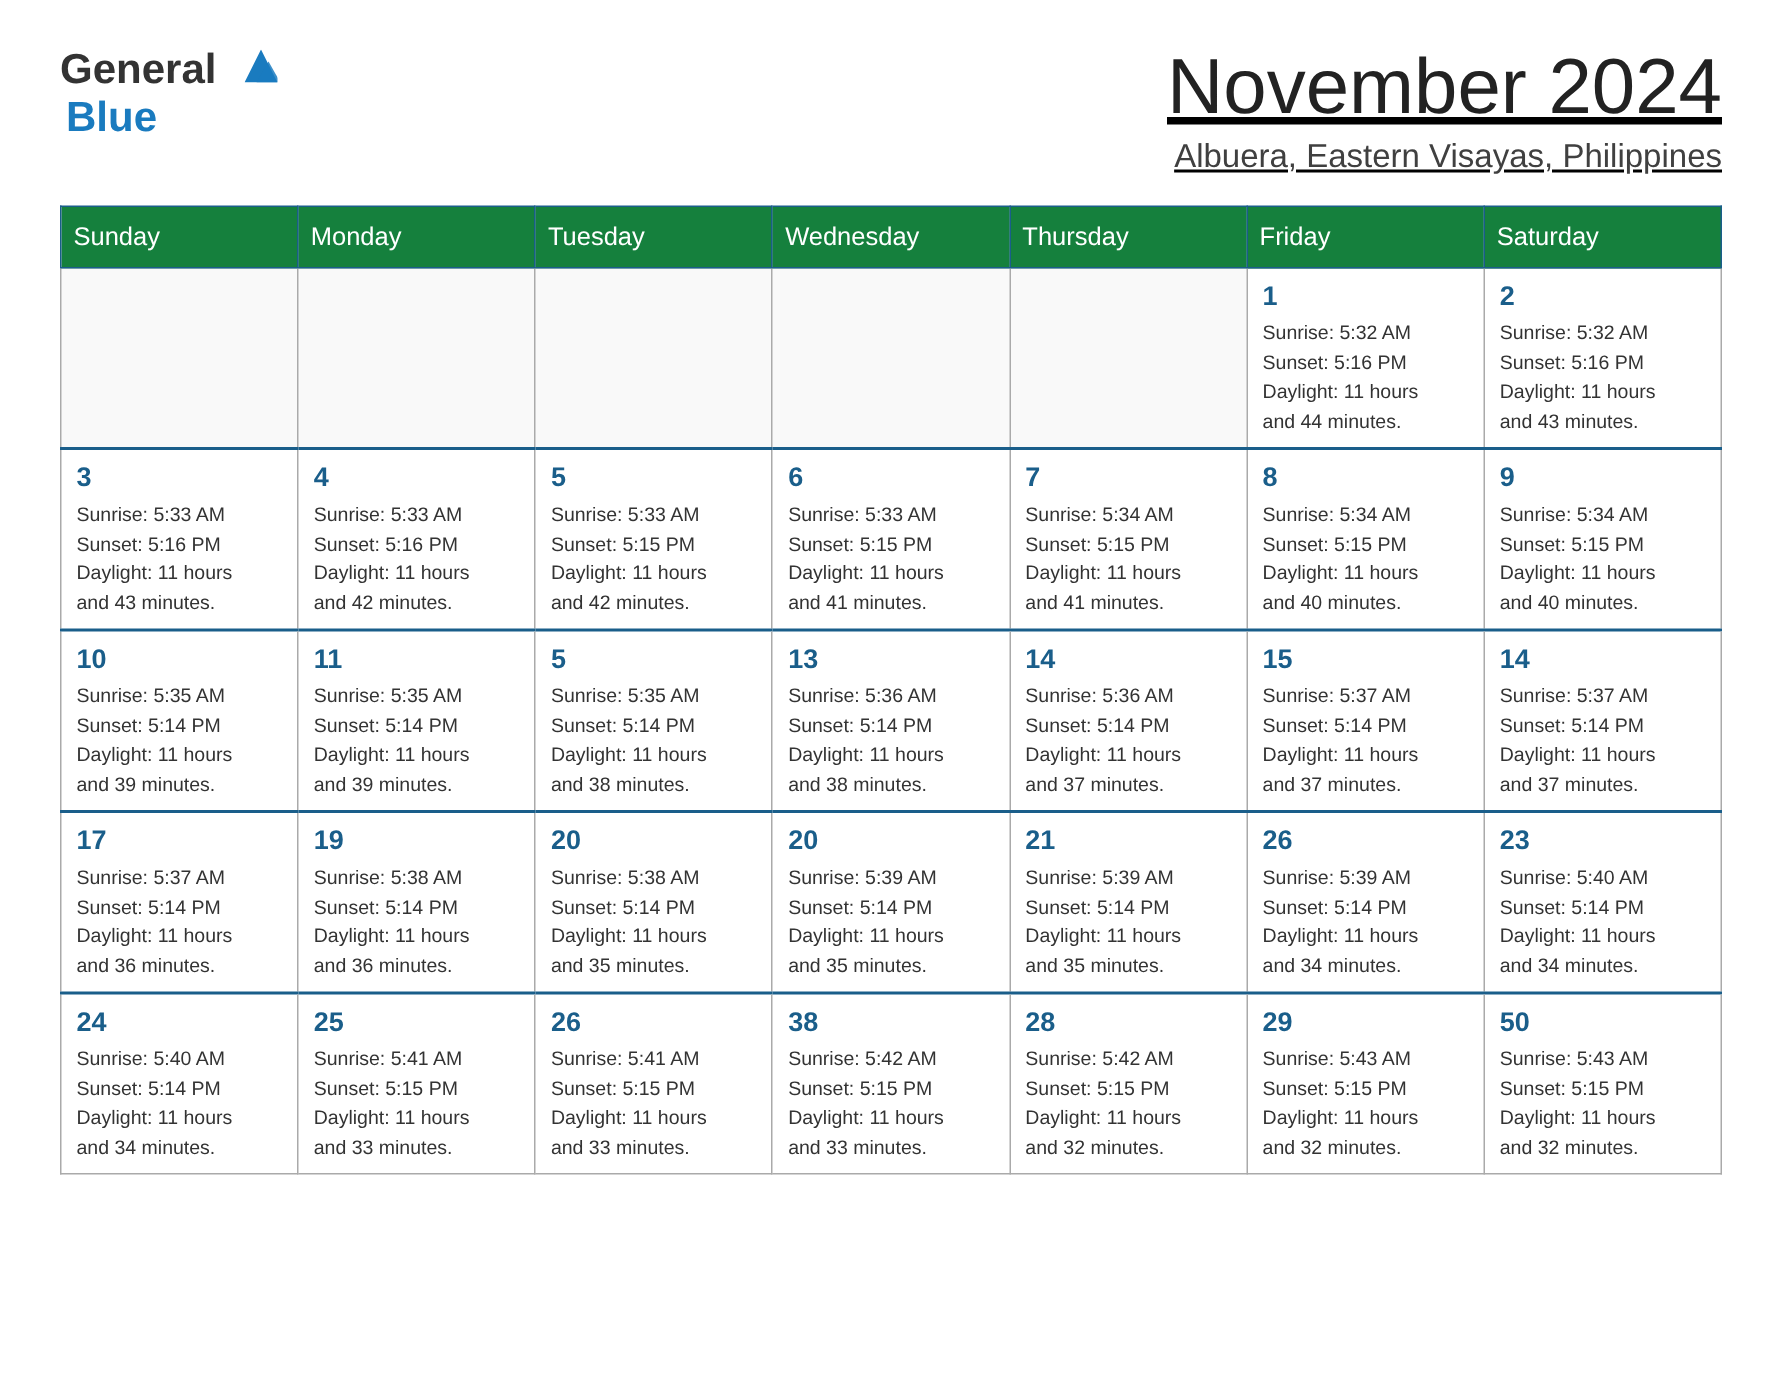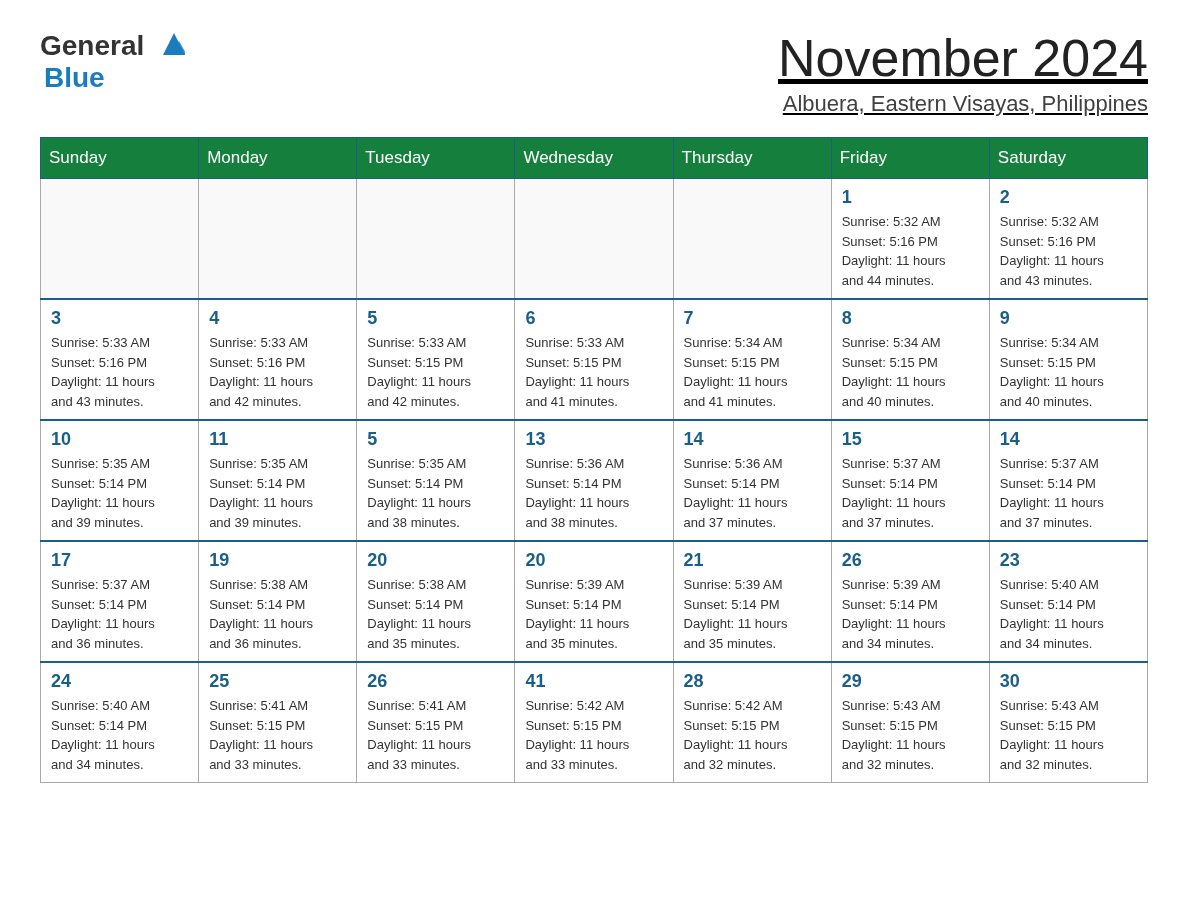--- a/index.html
+++ b/index.html
@@ -233,30 +233,30 @@
         </td>
         <td>
           <span class="day-number">25</span>
           <div class="day-info">Sunrise: 5:41 AM<br>Sunset: 5:15 PM<br>Daylight: 11 hours<br>and 33 minutes.</div>
         </td>
         <td>
           <span class="day-number">26</span>
           <div class="day-info">Sunrise: 5:41 AM<br>Sunset: 5:15 PM<br>Daylight: 11 hours<br>and 33 minutes.</div>
         </td>
         <td>
-          <span class="day-number">41</span>
+          <span class="day-number">38</span>
           <div class="day-info">Sunrise: 5:42 AM<br>Sunset: 5:15 PM<br>Daylight: 11 hours<br>and 33 minutes.</div>
         </td>
         <td>
           <span class="day-number">28</span>
           <div class="day-info">Sunrise: 5:42 AM<br>Sunset: 5:15 PM<br>Daylight: 11 hours<br>and 32 minutes.</div>
         </td>
         <td>
           <span class="day-number">29</span>
           <div class="day-info">Sunrise: 5:43 AM<br>Sunset: 5:15 PM<br>Daylight: 11 hours<br>and 32 minutes.</div>
         </td>
         <td>
-          <span class="day-number">30</span>
+          <span class="day-number">50</span>
           <div class="day-info">Sunrise: 5:43 AM<br>Sunset: 5:15 PM<br>Daylight: 11 hours<br>and 32 minutes.</div>
         </td>
       </tr>
     </tbody>
 </table>
 
 </body></html>

